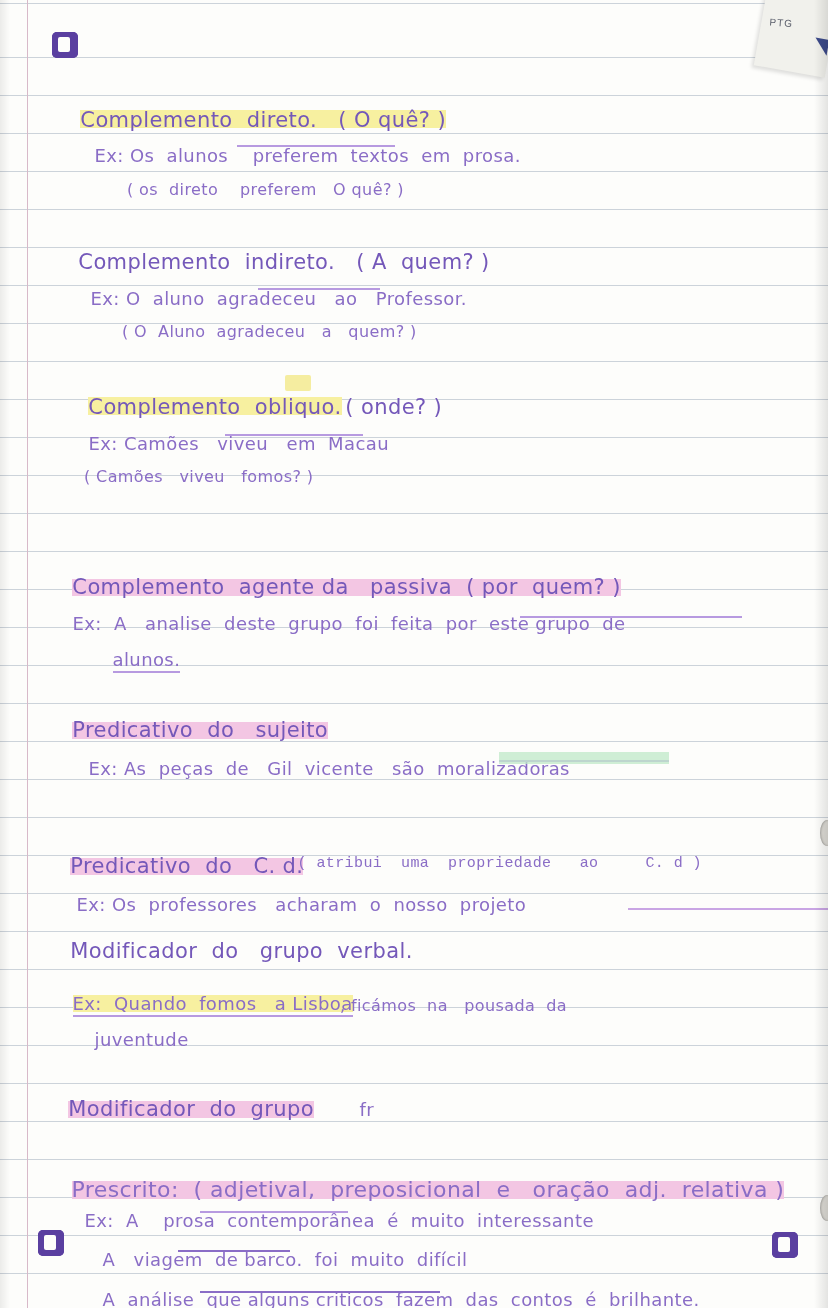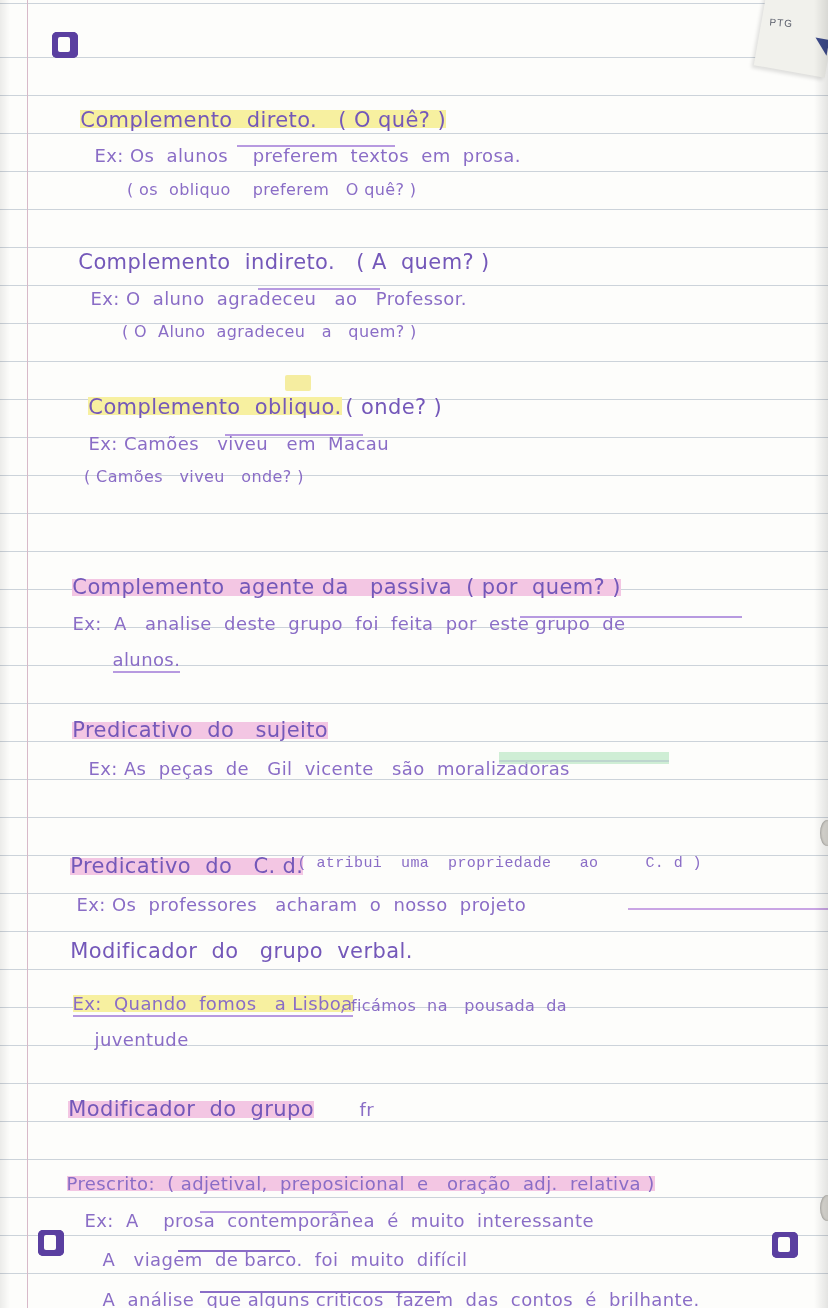--- a/index.html
+++ b/index.html
@@ -78,21 +78,21 @@
 
   
   .hw{
     position:absolute;
     font-family:"DejaVu Sans",sans-serif;
     color:#8b6fc4;
     white-space:pre;
     letter-spacing:0.4px;
     text-align:center;
   }
-  .l2{font-size:18px;color:#8a6dc6;}
+  .l2{font-size:22px;color:#8a6dc6;}
   .l3{font-size:16px;color:#8a6dc6;}
   .heading{font-size:21px;color:#7458b9;}
   .ex{font-size:18px;color:#8a6dc6;}
   .small{font-size:15px;color:#8a6dc6;}
 
   .ul{ text-decoration:none; border-bottom:2px solid #b79ae0; padding-bottom:1px;}
   .hl-yellow{background:linear-gradient(transparent 10%, #f7f0a0 10%, #f7f0a0 85%, transparent 85%);}
   .hl-pink{background:linear-gradient(transparent 15%, #f3c6e3 15%, #f3c6e3 88%, transparent 88%);}
   .hl-green{background:linear-gradient(transparent 15%, #bfe8c8 15%, #bfe8c8 88%, transparent 88%);}
   .strike{position:relative;}
@@ -122,21 +122,21 @@
   <div class="hole h2"></div>
 
   <div class="hw heading" style="left:52px;top:84px;">
     <span class="hl-yellow">Complemento  direto.   ( O quê? )</span>
   </div>
   <div class="hw ex" style="left:70px;top:124px;">
     <span>Ex: Os  alunos    preferem  textos  em  prosa.</span>
   </div>
   <div class="hw" style="left:237px;top:145px;width:158px;height:2px;background:#b79ae0;"></div>
   <div class="hw l3" style="left:105px;top:161px;">
-    <span>( os  obliquo    preferem   O quê? )</span>
+    <span>( os  direto    preferem   O quê? )</span>
   </div>
 
   <div class="hw heading" style="left:50px;top:226px;">
     <span>Complemento  indireto.   ( A  quem? )</span>
   </div>
   <div class="hw ex" style="left:66px;top:267px;">
     <span>Ex: O  aluno  agradeceu   ao   Professor.</span>
   </div>
   <div class="hw" style="left:258px;top:288px;width:122px;height:2px;background:#b79ae0;"></div>
   <div class="hw l3" style="left:100px;top:303px;">
@@ -148,21 +148,21 @@
   </div>
   <div class="swatch" style="left:285px;top:375px;"></div>
   <div class="hw ex" style="left:64px;top:412px;">
     <span>Ex: Camões   viveu   em  Macau</span>
   </div>
   <div class="hw heading" style="left:317px;top:371px;">
     <span>( onde? )</span>
   </div>
   <div class="hw" style="left:225px;top:434px;width:138px;height:2px;background:#b79ae0;"></div>
   <div class="hw l3" style="left:62px;top:448px;">
-    <span>( Camões   viveu   onde? )</span>
+    <span>( Camões   viveu   fomos? )</span>
   </div>
 
   <div class="hw heading" style="left:44px;top:551px;">
     <span class="hl-pink">Complemento  agente da   passiva  ( por  quem? )</span>
   </div>
   <div class="hw ex" style="left:48px;top:592px;">
     <span>Ex:  A   analise  deste  grupo  foi  feita  por  este grupo  de</span>
   </div>
   <div class="hw" style="left:520px;top:616px;width:222px;height:2px;background:#b79ae0;"></div>
   <div class="hw heading" style="left:44px;top:694px;">

